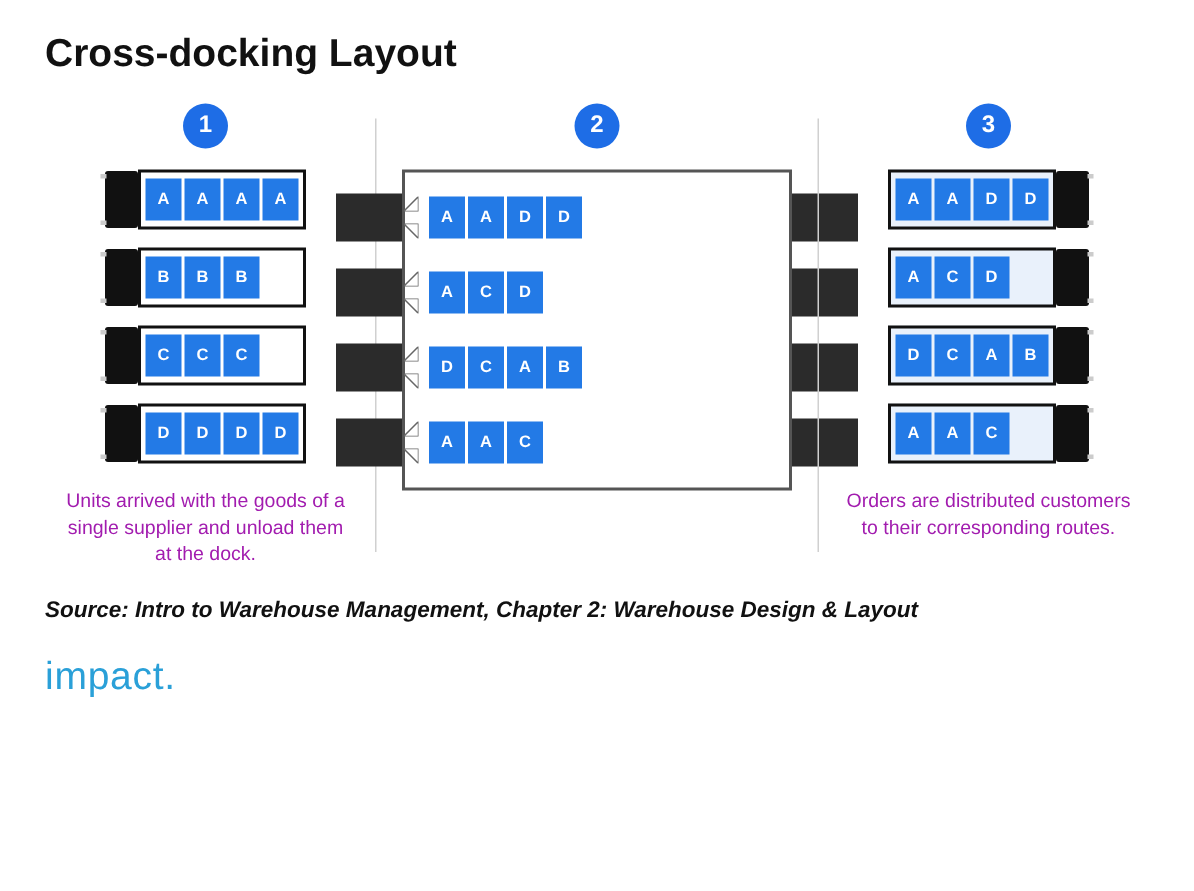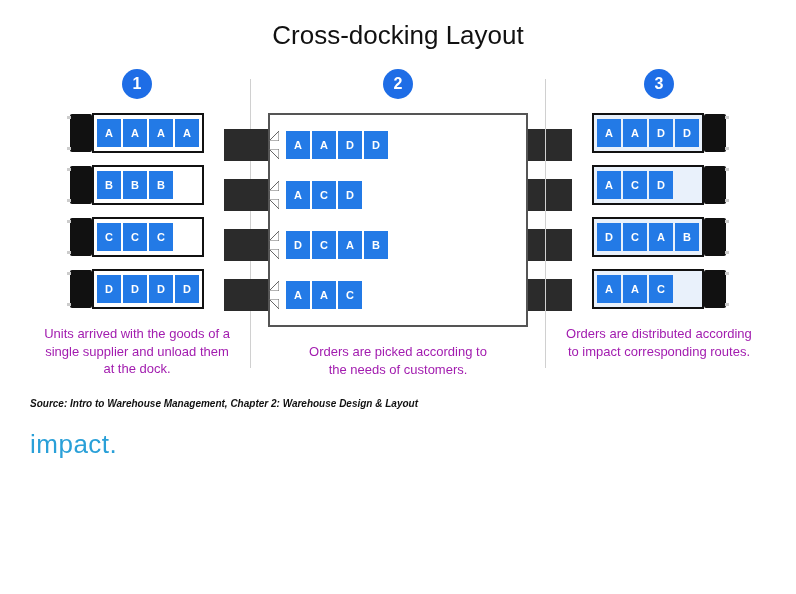--- a/index.html
+++ b/index.html
@@ -5,23 +5,23 @@
   * { box-sizing: border-box; margin: 0; padding: 0; }
   body {
     font-family: Arial, Helvetica, sans-serif;
     width: 796px;
     height: 594px;
     background: #fff;
     position: relative;
     padding: 20px 30px;
   }
   .title {
-    text-align: center;
+    text-align: left;
     font-size: 26px;
-    font-weight: 400;
+    font-weight: 700;
     color: #111;
     margin-bottom: 18px;
   }
   .columns {
     display: flex;
     align-items: stretch;
     justify-content: center;
     gap: 0;
     margin-bottom: 20px;
   }
@@ -120,21 +120,21 @@
     display: flex; gap: 2px; margin-left: 6px;
   }
   .caption {
     font-size: 13px;
     color: #a21caf;
     text-align: center;
     line-height: 1.35;
     max-width: 190px;
   }
   .source {
-    font-size: 10px;
+    font-size: 15px;
     font-style: italic;
     font-weight: 600;
     color: #111;
     margin-top: 6px;
     margin-bottom: 12px;
   }
   .logo {
     font-size: 26px;
     color: #2aa0d8;
     font-weight: 400;
@@ -264,21 +264,20 @@
             </svg>
         </div>
         <div class="staging">
           <div class="crate">A</div>
           <div class="crate">A</div>
           <div class="crate">C</div>
         </div>
         <div class="dockblock right"></div>
       </div>
     </div>
-    <div class="caption">Orders are picked according to the needs of customers.</div>
   </div>
 
   <div class="vdiv"></div>
 
   <div class="col right">
     <div class="badge">3</div>
     <div class="trucks">
       <div class="truck right-facing">
         <div class="cab"></div>
         <div class="trailer w4 empty-fill">
@@ -307,19 +306,19 @@
       </div>
       <div class="truck right-facing">
         <div class="cab"></div>
         <div class="trailer w4 empty-fill">
           <div class="crate">A</div>
           <div class="crate">A</div>
           <div class="crate">C</div>
         </div>
       </div>
     </div>
-    <div class="caption">Orders are distributed according to impact corresponding routes.</div>
+    <div class="caption">Orders are distributed customers to their corresponding routes.</div>
   </div>
 
 </div>
 
 <div class="source">Source: Intro to Warehouse Management, Chapter 2: Warehouse Design &amp; Layout</div>
 <div class="logo">impact.</div>
 
 </body></html>

